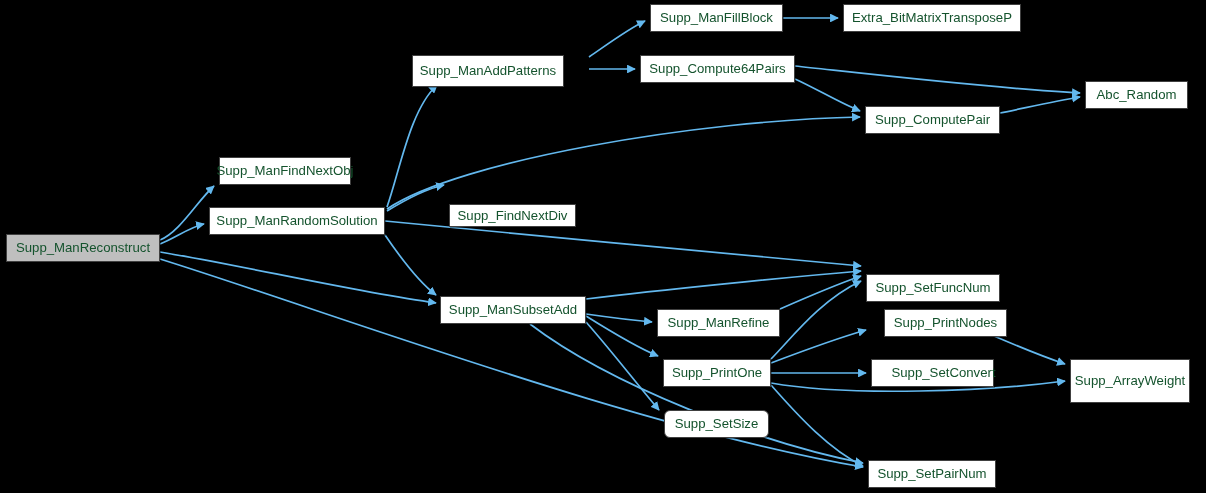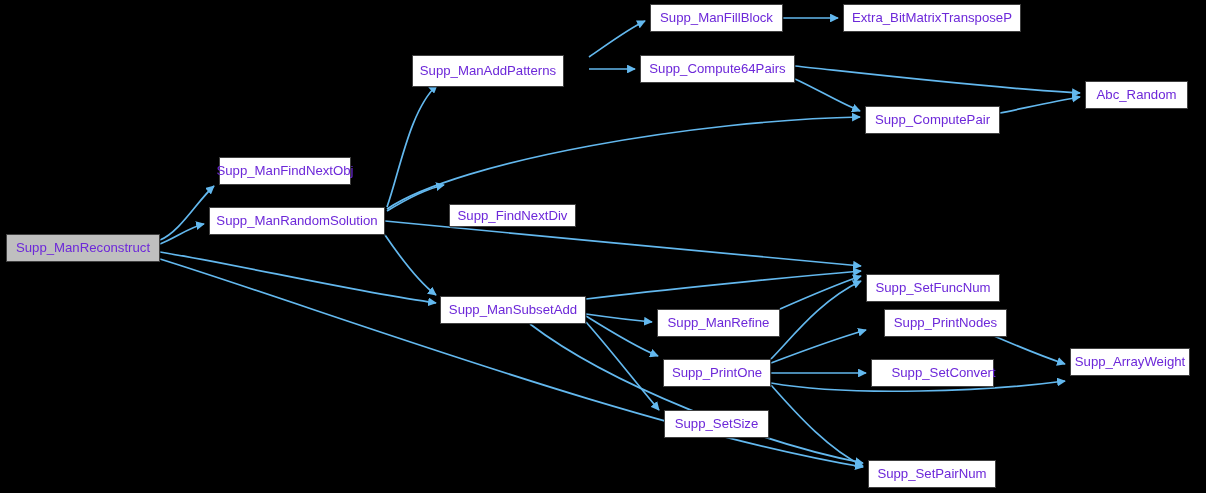--- a/index.html
+++ b/index.html
@@ -22,21 +22,21 @@
     left: 0;
     top: 0;
     width: 1206px;
     height: 493px;
   }
   .node {
     position: absolute;
     box-sizing: border-box;
     background: #ffffff;
     border: 1px solid #404040;
-    color: #6d28d9;
+    color: #14532d;
     font-size: 13.2px;
     line-height: 1;
     display: flex;
     align-items: center;
     justify-content: center;
     white-space: nowrap;
     letter-spacing: 0px;
     box-shadow: 1px 1px 0px 0px rgba(0,0,0,0.35);
   }
   .node.root {
@@ -129,23 +129,23 @@
       </div>
       <div class="node" style="left: 871px; top: 309px; width: 123px; height: 28px; margin-left: 13px;">
         <span class="node-label">Supp_PrintNodes</span>
       </div>
       <div class="node" style="left: 663px; top: 359px; width: 108px; height: 28px;">
         <span class="node-label">Supp_PrintOne</span>
       </div>
       <div class="node" style="left: 871px; top: 359px; width: 123px; height: 28px; padding-left: 22px;">
         <span class="node-label">Supp_SetConvert</span>
       </div>
-      <div class="node" style="left: 1070px; top: 348px; width: 120px; height: 28px;">
+      <div class="node" style="left: 1070px; top: 359px; width: 120px; height: 44px;">
         <span class="node-label">Supp_ArrayWeight</span>
       </div>
-      <div class="node" style="left: 664px; top: 410px; width: 105px; height: 28px;">
+      <div class="node" style="left: 664px; top: 410px; width: 105px; height: 28px; border-radius: 6px;">
         <span class="node-label">Supp_SetSize</span>
       </div>
       <div class="node" style="left: 868px; top: 460px; width: 128px; height: 28px;">
         <span class="node-label">Supp_SetPairNum</span>
       </div>
     </div>
 </div>
 
 </body></html>

